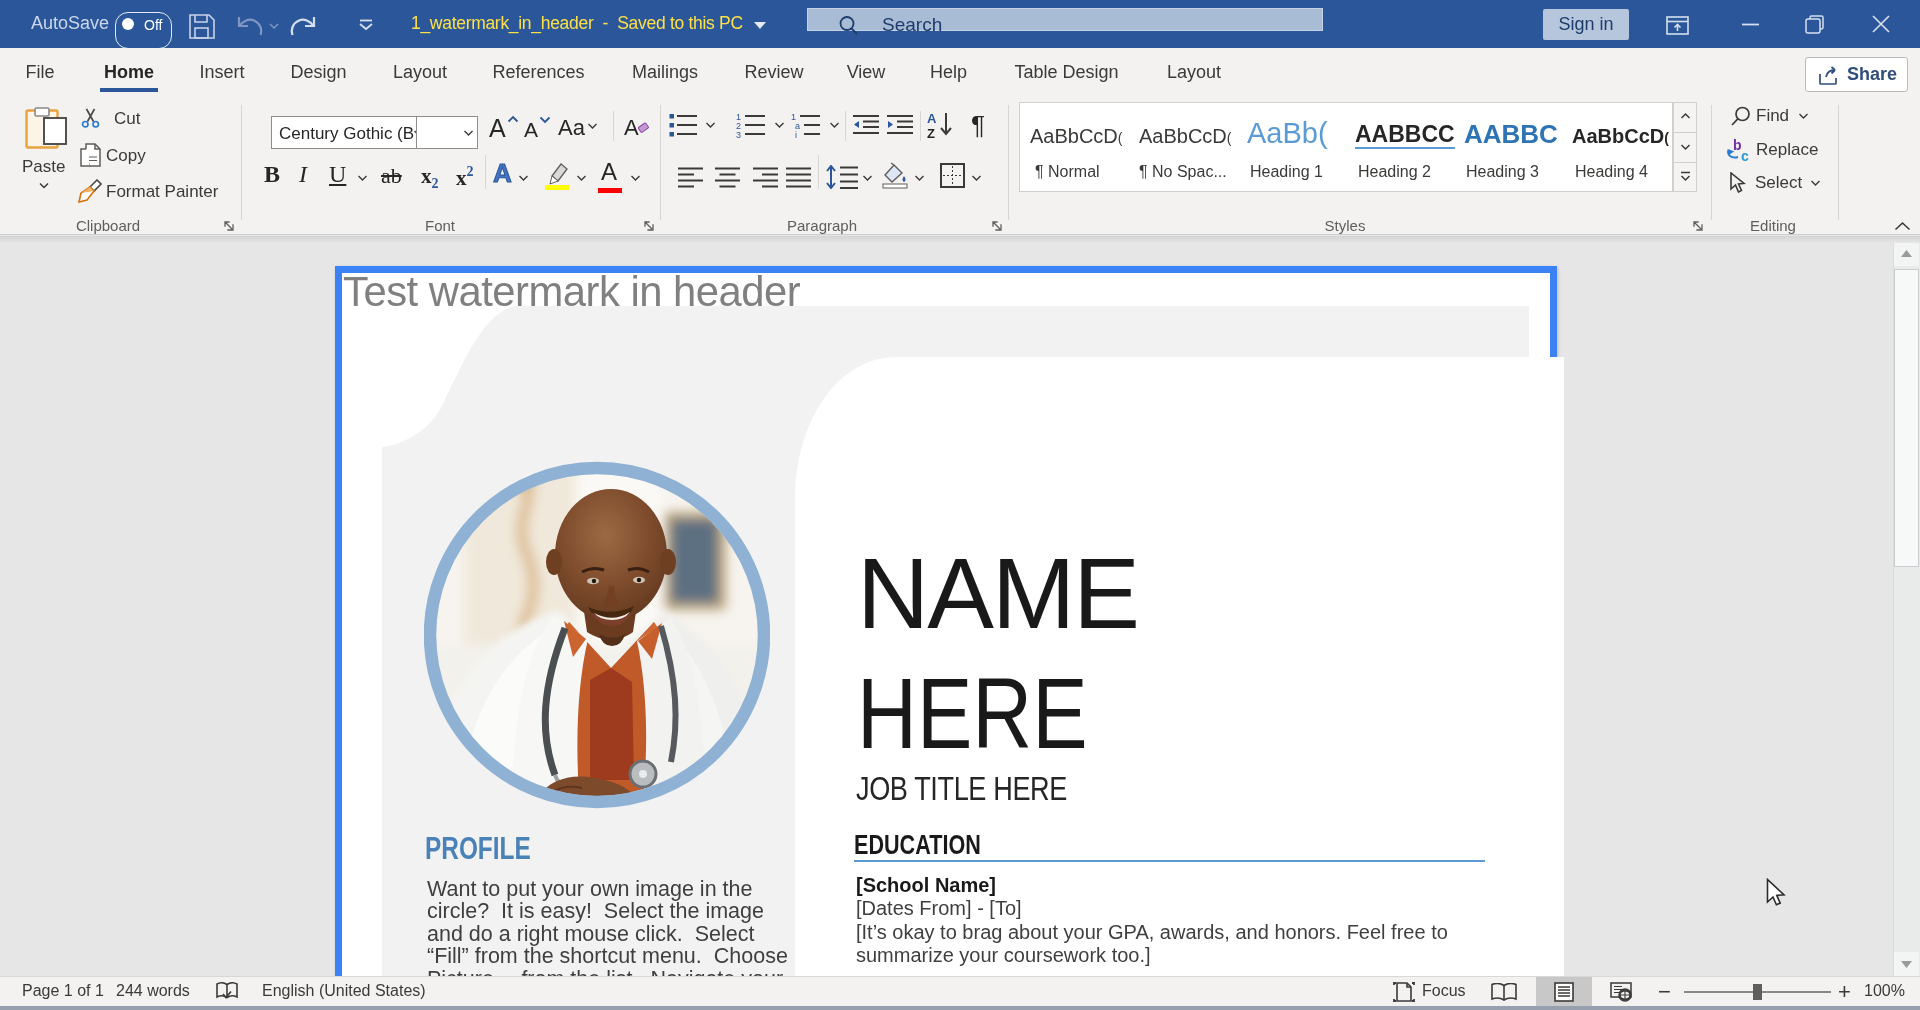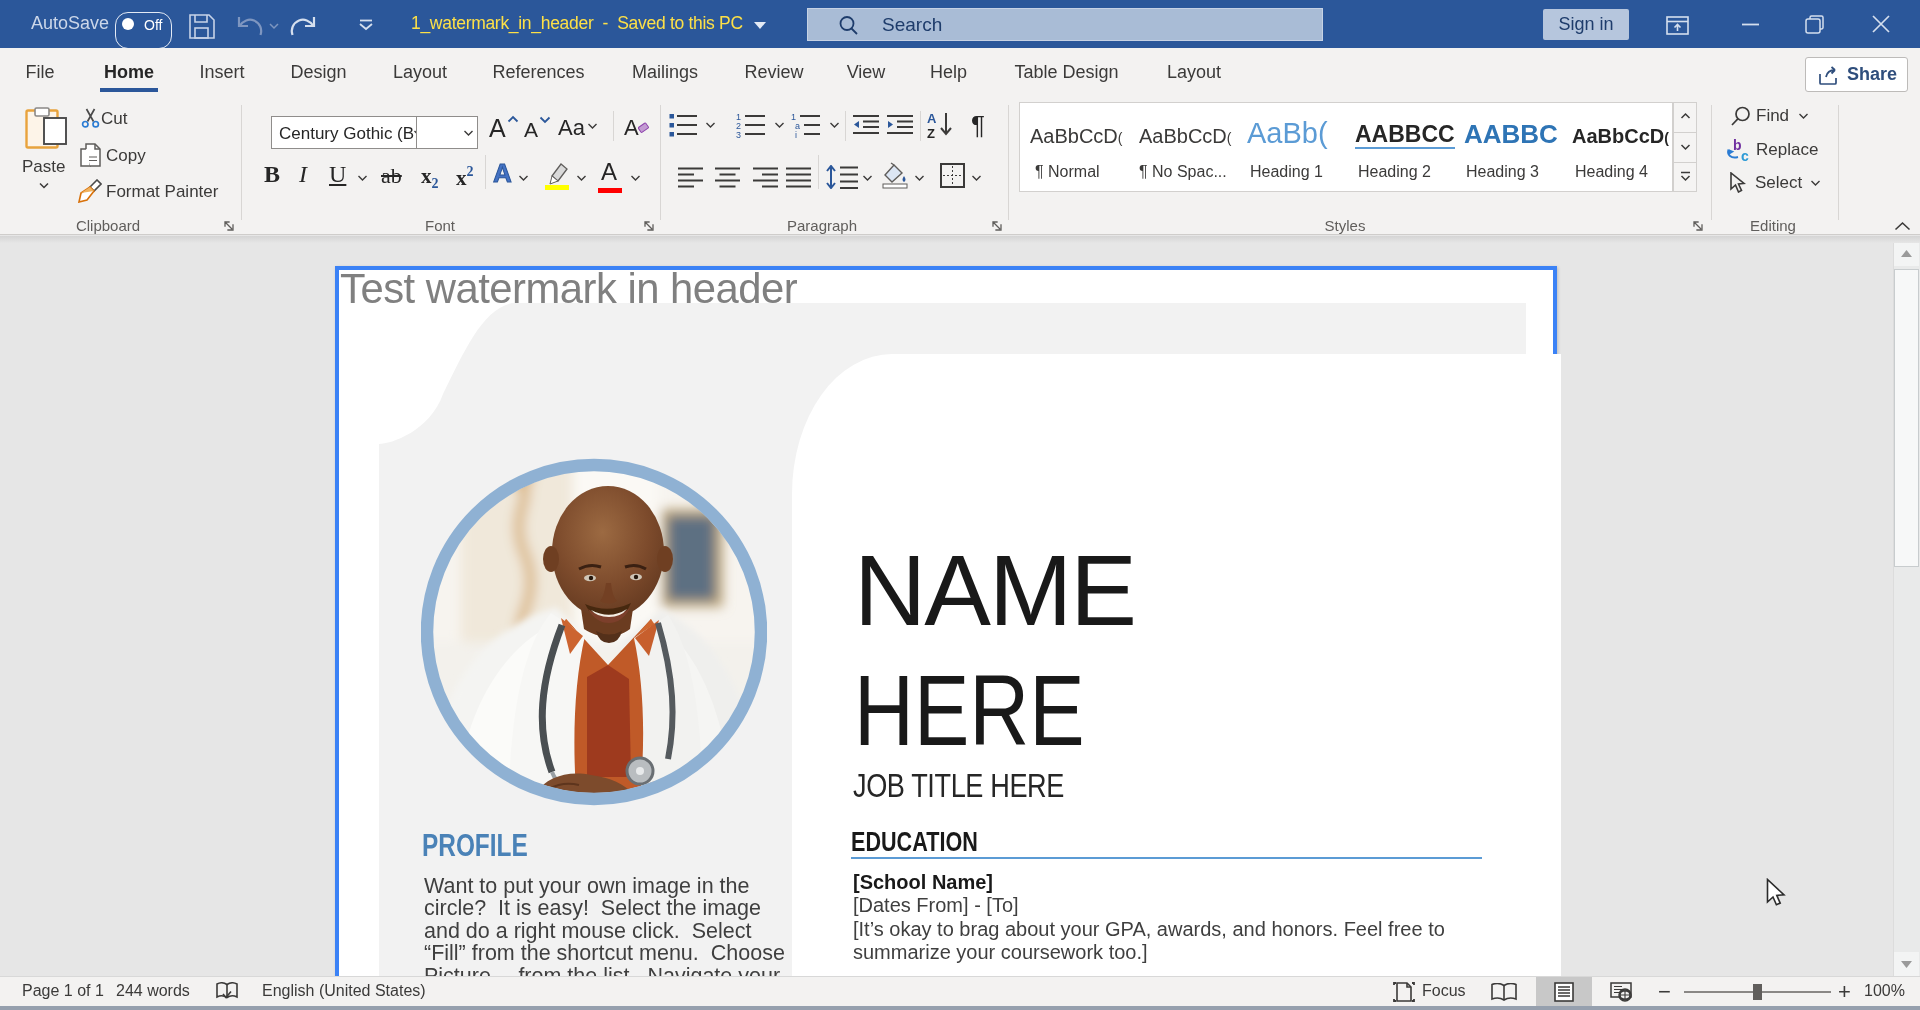--- a/index.html
+++ b/index.html
@@ -7,21 +7,21 @@
 .abs { position:absolute; }
 #app { position:relative; width:1920px; height:1010px; background:#e6e6e6; }
 
 
 #titlebar { left:0; top:0; width:1920px; height:48px; background:#2b579a; color:#dce4f2; }
 .tb-txt { position:absolute; font-size:18px; color:#ccd7e9; }
 #autosave-pill { position:absolute; left:115px; top:12px; width:57px; height:37px; border:1.5px solid #e3eaf5; border-radius:13px; }
 #autosave-pill .knob { position:absolute; left:6px; top:5px; width:12px; height:12px; background:#fff; border-radius:50%; }
 #autosave-pill .off { position:absolute; left:28px; top:4px; font-size:14px; color:#fff; }
 #doc-title { position:absolute; left:411px; top:13px; font-size:17.5px; letter-spacing:-0.3px; color:#fde047; }
-#searchbox { position:absolute; left:807px; top:8px; width:516px; height:33px; background:#a9bcd6; border:1px solid #c6d2e4; }
+#searchbox { position:absolute; left:807px; top:8px; width:516px; height:23px; background:#a9bcd6; border:1px solid #c6d2e4; }
 #searchbox .stxt { position:absolute; left:74px; top:5px; font-size:19px; color:#1e3c6b; }
 #signin { position:absolute; left:1543px; top:9px; width:86px; height:31px; background:#b6c6dd; border-radius:2px; color:#1e3c6b; font-size:18px; text-align:center; line-height:31px; }
 
 
 #tabrow { left:0; top:48px; width:1920px; height:49px; background:#f3f2f1; }
 .tab { position:absolute; top:0; height:49px; font-size:18px; color:#3b3a39; display:flex; align-items:center; justify-content:center; }
 .tab.active { color:#262626; font-weight:bold; }
 #home-underline { position:absolute; left:100px; top:40px; width:58px; height:4px; background:#2b579a; }
 #sharebtn { position:absolute; left:1805px; top:9px; width:103px; height:35px; background:#fff; border:1px solid #bdbbb9; border-radius:3px; color:#2f4e7c; font-size:18px; font-weight:bold; }
 
@@ -29,21 +29,21 @@
 #ribbon { left:0; top:97px; width:1920px; height:138px; background:#f3f2f1; border-bottom:1px solid #cfcdcb; }
 .vsep { position:absolute; top:8px; width:1px; height:115px; background:#d8d6d4; }
 .grplabel { position:absolute; top:120px; font-size:15px; color:#605e5c; width:120px; text-align:center; }
 .launcher { position:absolute; top:121px; width:13px; height:13px; }
 .cmdtxt { font-size:17px; color:#3b3a39; }
 .combo { position:absolute; background:#fff; border:1px solid #8f8d8b; height:33px; }
 
 
 #docarea { left:0; top:236px; width:1920px; height:740px; background:#e6e6e6; overflow:hidden; }
 #ribshadow { position:absolute; left:0; top:0; width:1920px; height:7px; background:linear-gradient(#d4d4d4,#e6e6e6); }
-#page { position:absolute; left:335px; top:30px; width:1222px; height:720px; background:#fff; border:4px solid #3b82f6; box-shadow:1px 1px 3px rgba(0,0,0,0.18);padding-left:13px; }
+#page { position:absolute; left:335px; top:30px; width:1222px; height:720px; background:#fff; border:7px solid #3b82f6; box-shadow:1px 1px 3px rgba(0,0,0,0.18);padding-left:13px; }
 
 
 #statusbar { left:0; top:976px; width:1920px; height:30px; background:#f3f2f1; border-top:1px solid #d8d8d8; font-size:16px; color:#3b3a39; }
 #bottomstrip { left:0; top:1006px; width:1920px; height:4px; background:#96a0ae; }
 </style>
 </head>
 <body>
 <div id="app">
 
 <div id="titlebar" class="abs">
@@ -142,21 +142,21 @@
   <div class="cmdtxt abs" style="left:22px; top:60px;">Paste</div>
   <svg class="abs" style="left:38px; top:85px;" width="12" height="8" viewBox="0 0 12 8" fill="none" stroke="#3b3a39" stroke-width="1.5">
         <path d="M2 1.5 l4 4 l4 -4"></path>
       </svg>
 
   <svg class="abs" style="left:81px; top:11px;" width="19" height="21" viewBox="0 0 19 21" fill="none">
     <path d="M5.5 1 L12.5 13.5 M13.5 1 L6.5 13.5" stroke="#4a4a4a" stroke-width="1.7"></path>
     <circle cx="4.3" cy="16.2" r="2.7" stroke="#2b7cd3" stroke-width="1.7"></circle>
         <circle cx="14.7" cy="16.2" r="2.7" stroke="#2b7cd3" stroke-width="1.7"></circle>
   </svg>
-  <div class="cmdtxt abs" style="left:101px; top:12px;text-align:center;">Cut</div>
+  <div class="cmdtxt abs" style="left:114px; top:12px;text-align:center;">Cut</div>
 
   <svg class="abs" style="left:80px; top:46px;" width="22" height="24" viewBox="0 0 22 24" fill="none" stroke="#5f5d5b" stroke-width="1.5">
     <path d="M1 6 h9 v17 h-9 z" fill="#fff"></path>
     <path d="M6 6 v-5 h9 l5 5 v17 h-10" fill="#fff"></path>
     <path d="M15 1 v5 h5"></path>
     <path d="M9 14 h8 M9 17.5 h8" stroke-width="1.2"></path>
   </svg>
   <div class="cmdtxt abs" style="left:106px; top:49px;">Copy</div>
 
   <svg class="abs" style="left:78px; top:82px;" width="24" height="24" viewBox="0 0 24 24">

